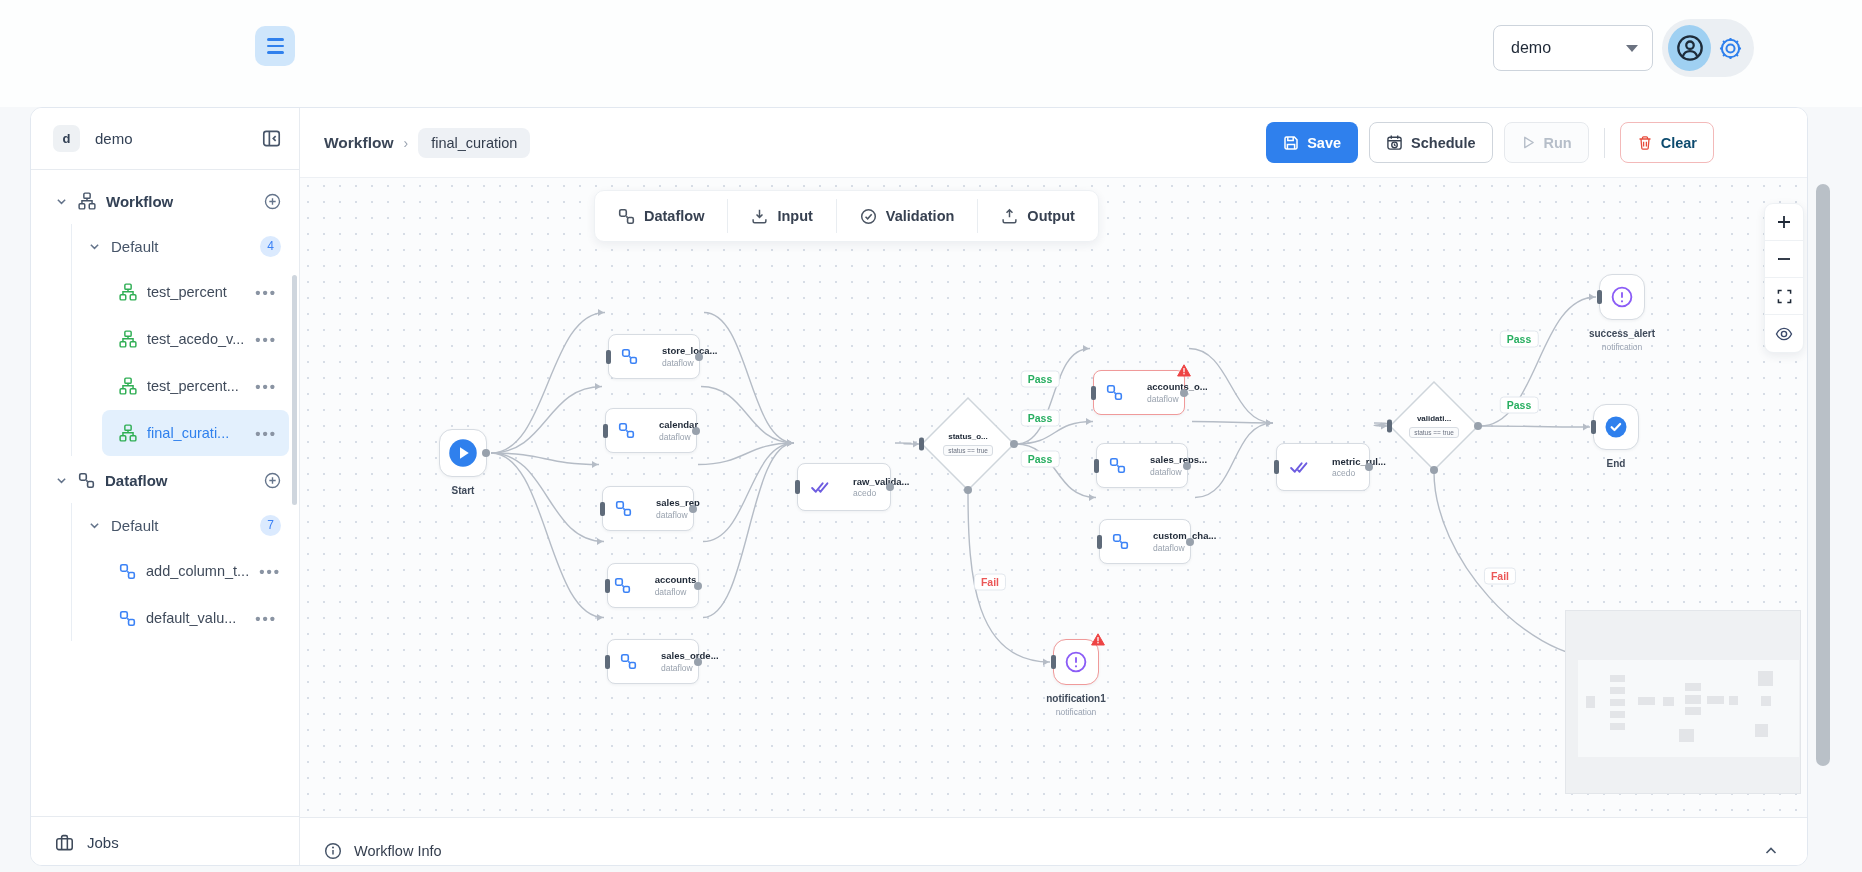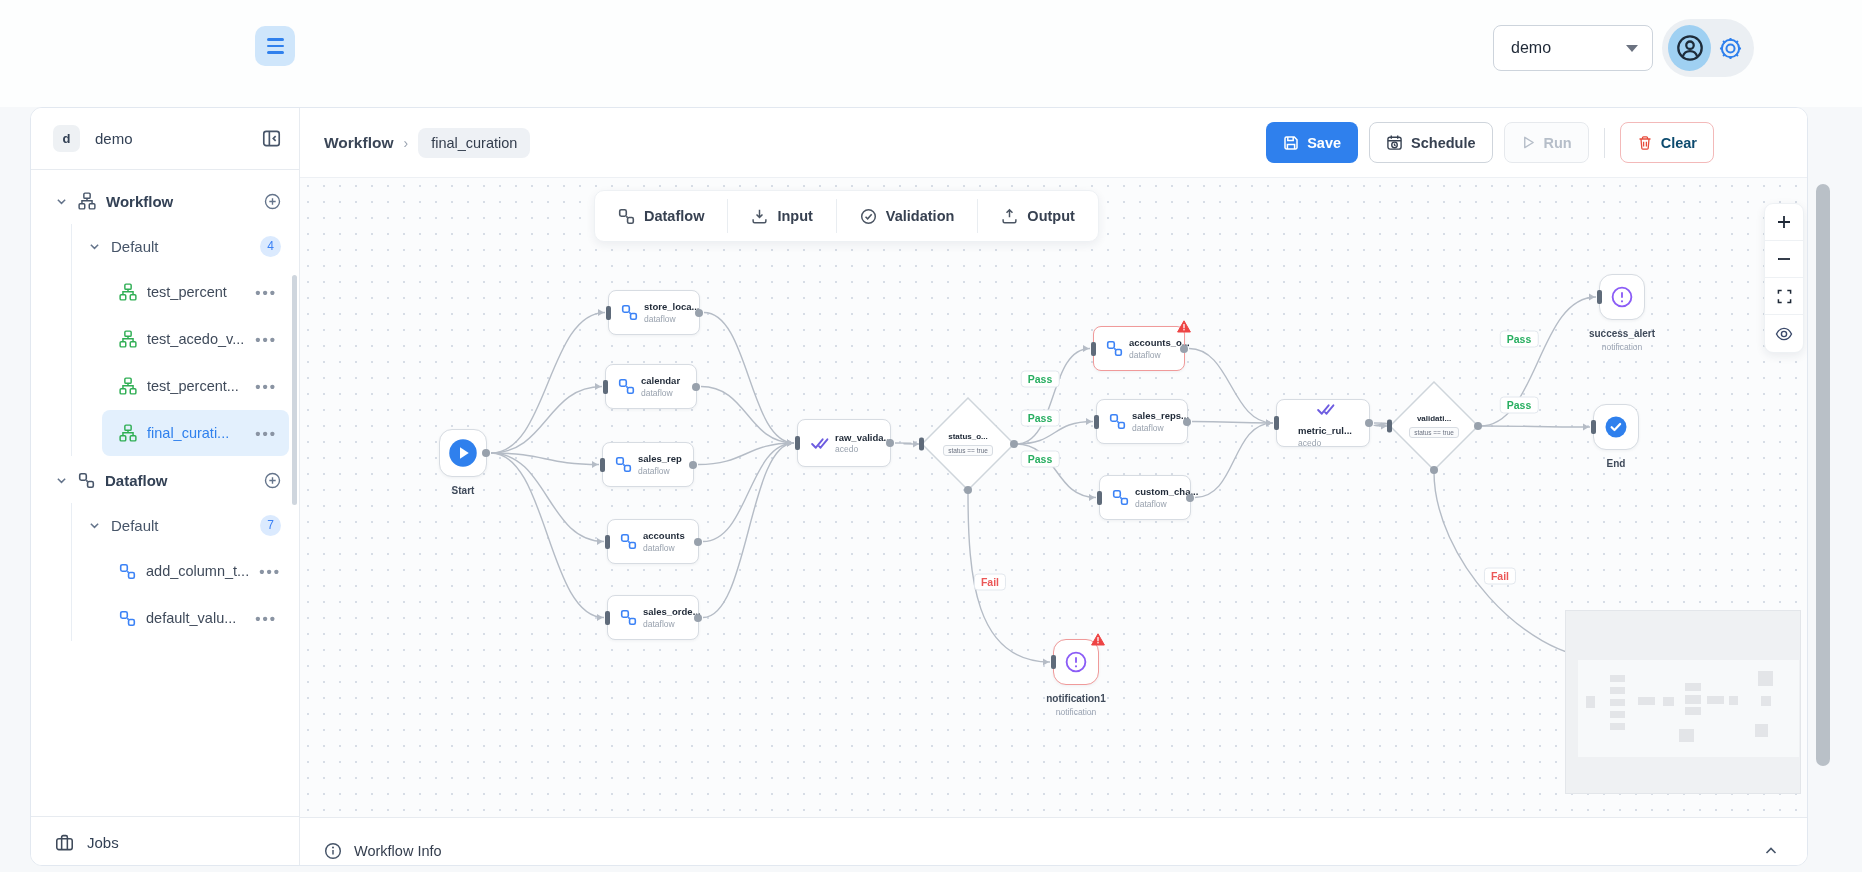--- a/index.html
+++ b/index.html
@@ -74,21 +74,21 @@
   .canvas { position:absolute; left:269px; top:70px; width:1509px; height:639px;
     background-color:#fbfcfd; background-image:radial-gradient(circle,#d7dde6 1px,transparent 1.2px); background-size:16px 16px; overflow:hidden; }
   .flow-svg { position:absolute; inset:0; }
   .ctoolbar { position:absolute; left:294px; top:12px; height:52px; background:#fff; border:1px solid #eef1f4; border-radius:10px;
     box-shadow:0 3px 10px rgba(25,40,70,.07); display:flex; align-items:stretch; }
   .ct-item { display:flex; align-items:center; gap:9px; padding:0 23px; font-size:14.5px; font-weight:bold; color:#374151; cursor:grab; }
   .ct-item .ic { color:#4b5563; display:flex; }
   .ct-div { width:1px; background:#e9edf1; margin:8px 0; }
 
   .node { position:absolute; background:#fff; border:1px solid #d7dce2; box-shadow:0 1px 3px rgba(30,45,70,.06); cursor:pointer; }
-  .node-card { border-radius:8px; display:flex; align-items:center; gap:6px; padding:0 8px 0 12px; }
+  .node-card { border-radius:8px; display:flex; align-items:center; gap:24px; padding:0 8px 0 12px;margin-top:44px; }
   .node-card.err { border-color:#f09a9a; }
   .nc-title { font-size:9.5px; font-weight:bold; color:#1f2937; line-height:1.35; white-space:nowrap; }
   .nc-sub { font-size:8.5px; color:#99a2ae; line-height:1.2; }
   .node-sq { border-radius:13px; display:flex; align-items:center; justify-content:center; }
   .node-sq.err { border-color:#f09a9a; }
   .node-label { position:absolute; top:100%; margin-top:9px; left:50%; transform:translateX(-50%); width:170px; text-align:center; }
   .node-label .t { font-size:10px; font-weight:bold; color:#3f4a5a; }
   .node-label .s { font-size:8.5px; color:#9aa3b2; margin-top:3px; }
   .port-in { position:absolute; left:-3px; top:50%; transform:translateY(-50%); width:5px; height:14px; border-radius:2px; background:#5f6b7a; }
   .port-out { position:absolute; right:-4px; top:50%; transform:translateY(-50%); width:8px; height:8px; border-radius:50%; background:#98a1ac; }
@@ -489,21 +489,21 @@
                 <path d="M7.8 7.8 9 9"></path>
               </svg>
             </span>
             <div>
               <div class="nc-title">sales_rep</div>
               <div class="nc-sub">dataflow</div>
             </div>
             <div class="port-in"></div>
             <div class="port-out"></div>
           </div>
-          <div class="node node-card" style="left: 307px; top: 341px; width: 92px; height: 45px;">
+          <div class="node node-card" style="left: 307px; top: 341px; width: 92px; height: 45px; justify-content: center;">
             <span style="color: rgb(59, 130, 246); display: flex;">
               <svg width="17" height="17" viewBox="0 0 16 16" fill="none" stroke="currentColor" stroke-width="1.5">
                 <rect x="1.6" y="1.6" width="6.2" height="6.2" rx="1.6"></rect>
                 <rect x="9" y="9" width="5.4" height="5.4" rx="1.4"></rect>
                 <path d="M7.8 7.8 9 9"></path>
               </svg>
             </span>
             <div>
               <div class="nc-title">accounts</div>
               <div class="nc-sub">dataflow</div>
@@ -589,21 +589,21 @@
                 <path d="M7.8 7.8 9 9"></path>
               </svg>
             </span>
             <div>
               <div class="nc-title">custom_cha...</div>
               <div class="nc-sub">dataflow</div>
             </div>
             <div class="port-in"></div>
             <div class="port-out"></div>
           </div>
-          <div class="node node-card" style="left: 976px; top: 221px; width: 94px; height: 48px; flex-direction: column;">
+          <div class="node node-card" style="left: 976px; top: 221px; width: 94px; height: 48px;">
             <span style="color: rgb(109, 92, 224); display: flex;">
               <svg width="19" height="19" viewBox="0 0 18 18" fill="none" stroke="currentColor" stroke-width="1.8" stroke-linecap="round" stroke-linejoin="round">
                 <path d="M2 9.5 5.5 13 12 5"></path>
                 <path d="M8.5 11.5 10 13 16.5 5"></path>
               </svg>
             </span>
             <div>
               <div class="nc-title">metric_rul...</div>
               <div class="nc-sub">acedo</div>
             </div>

